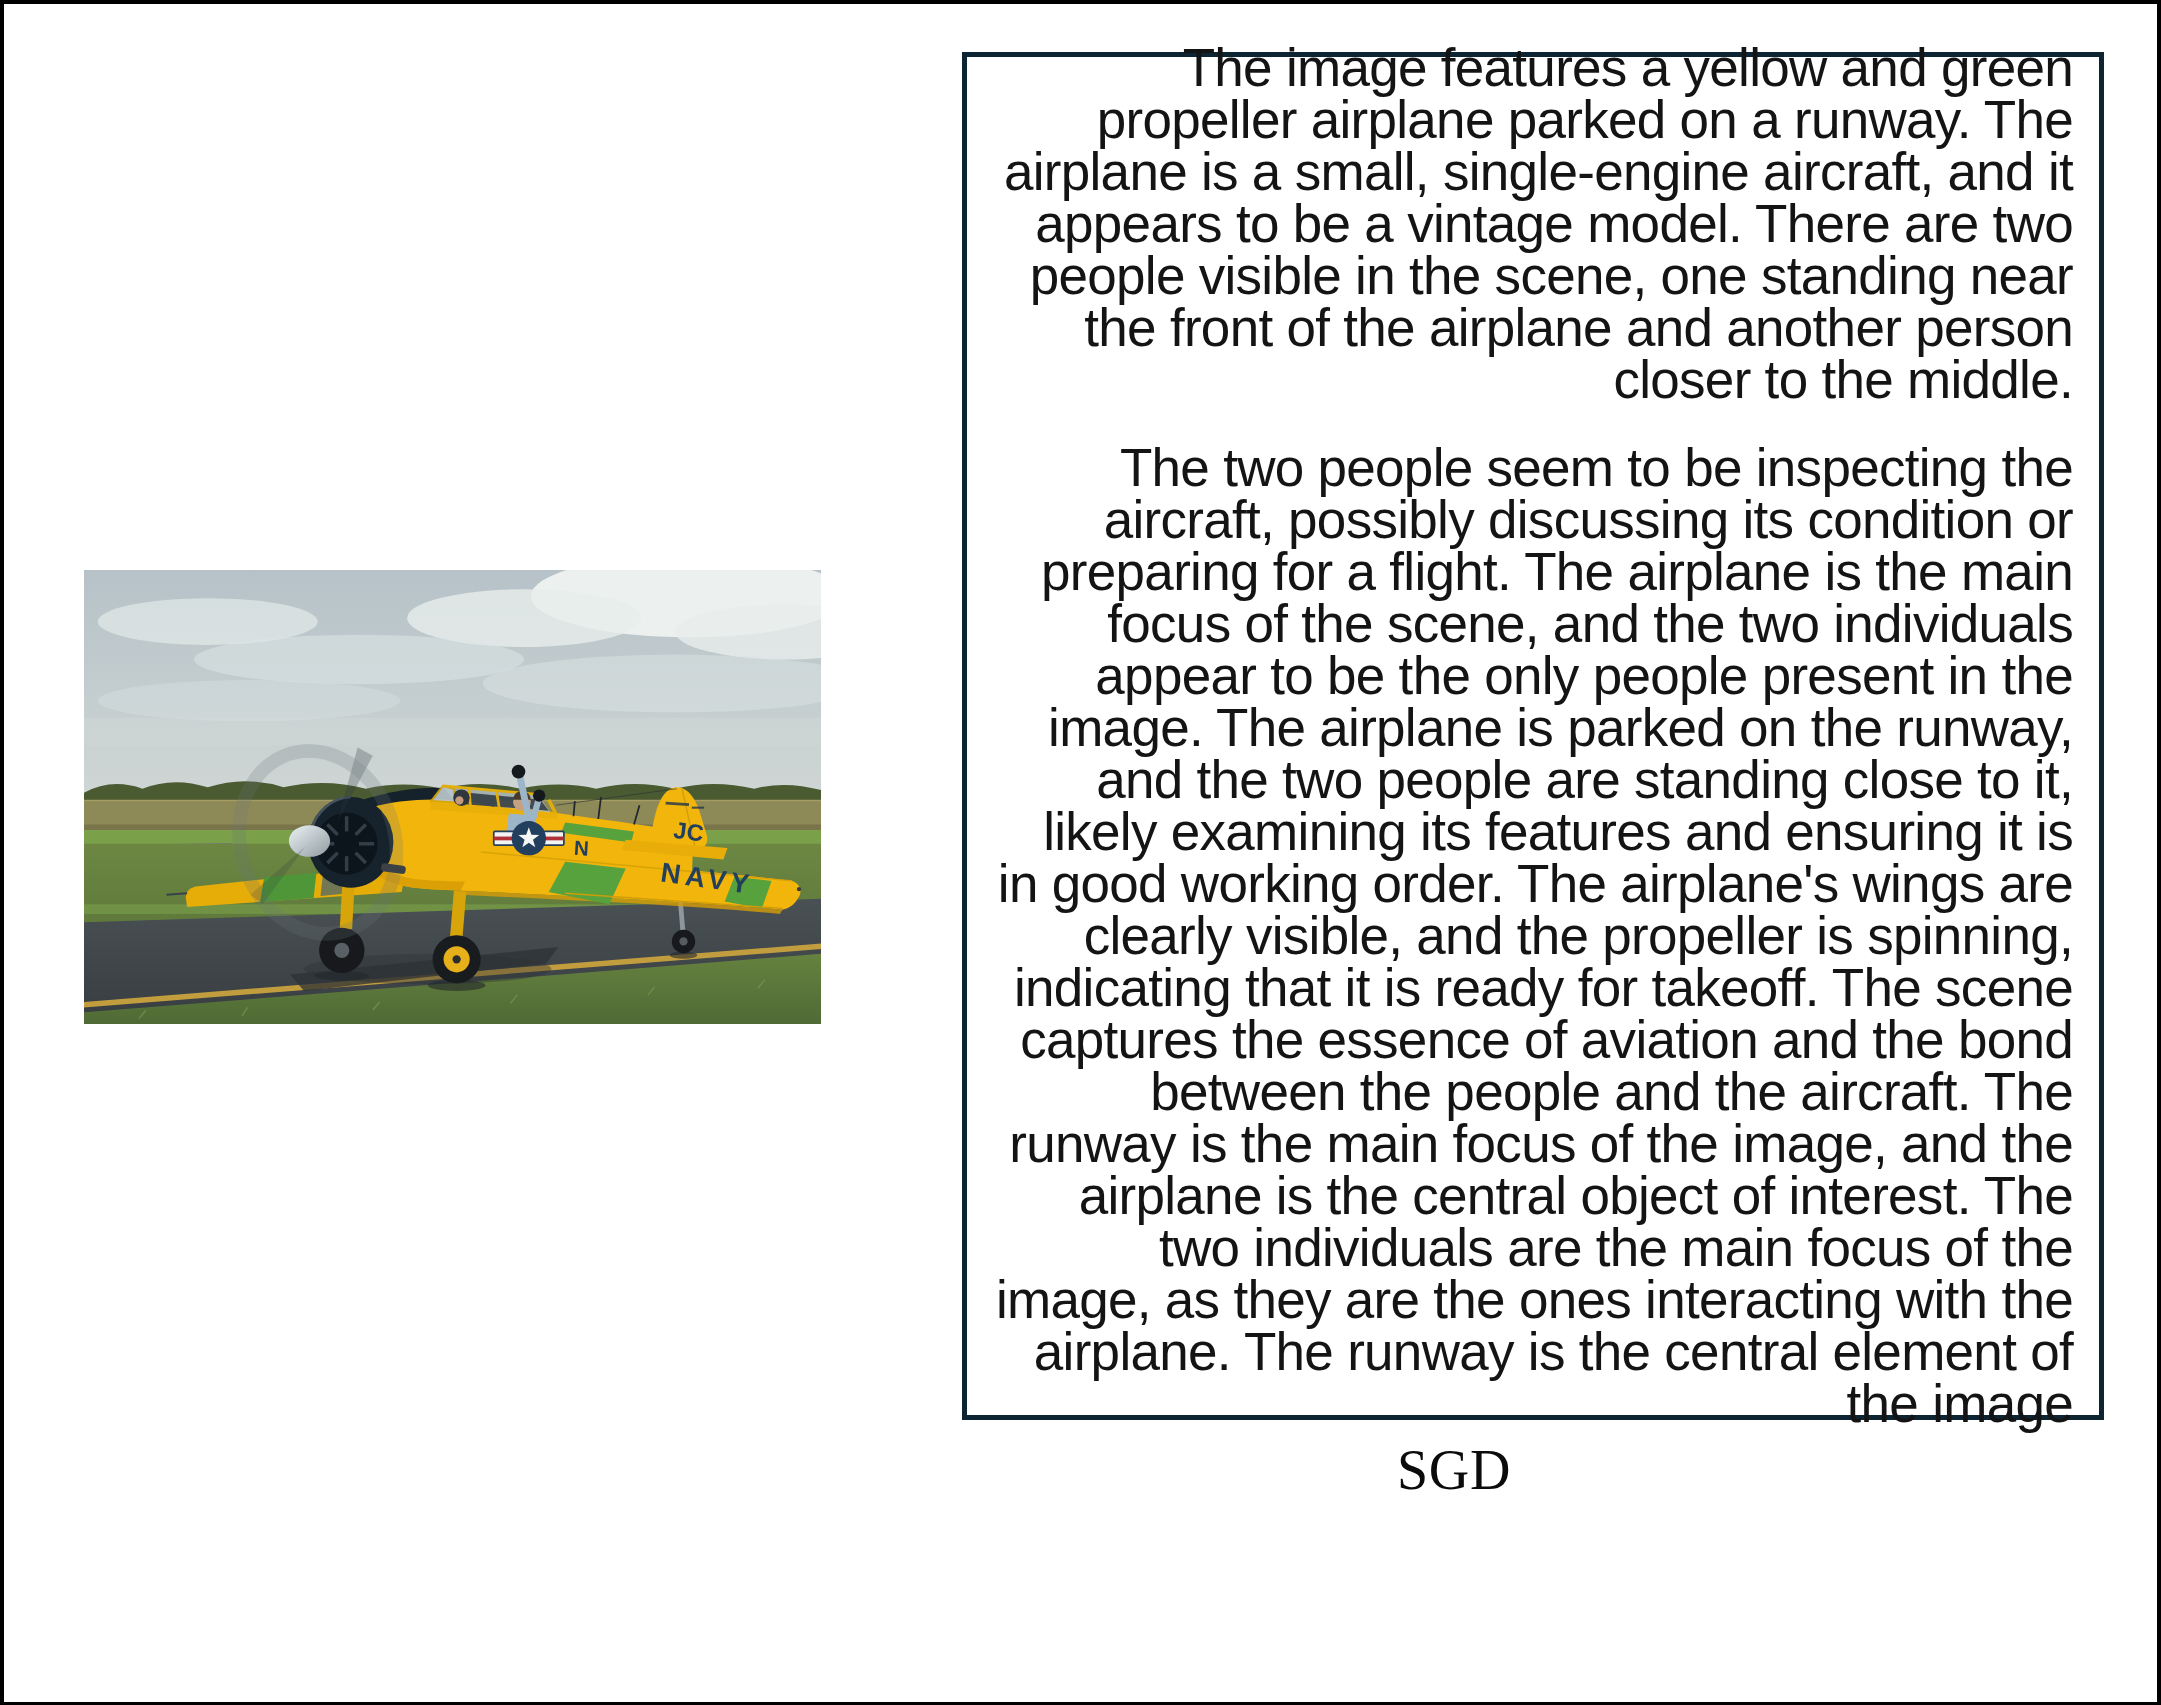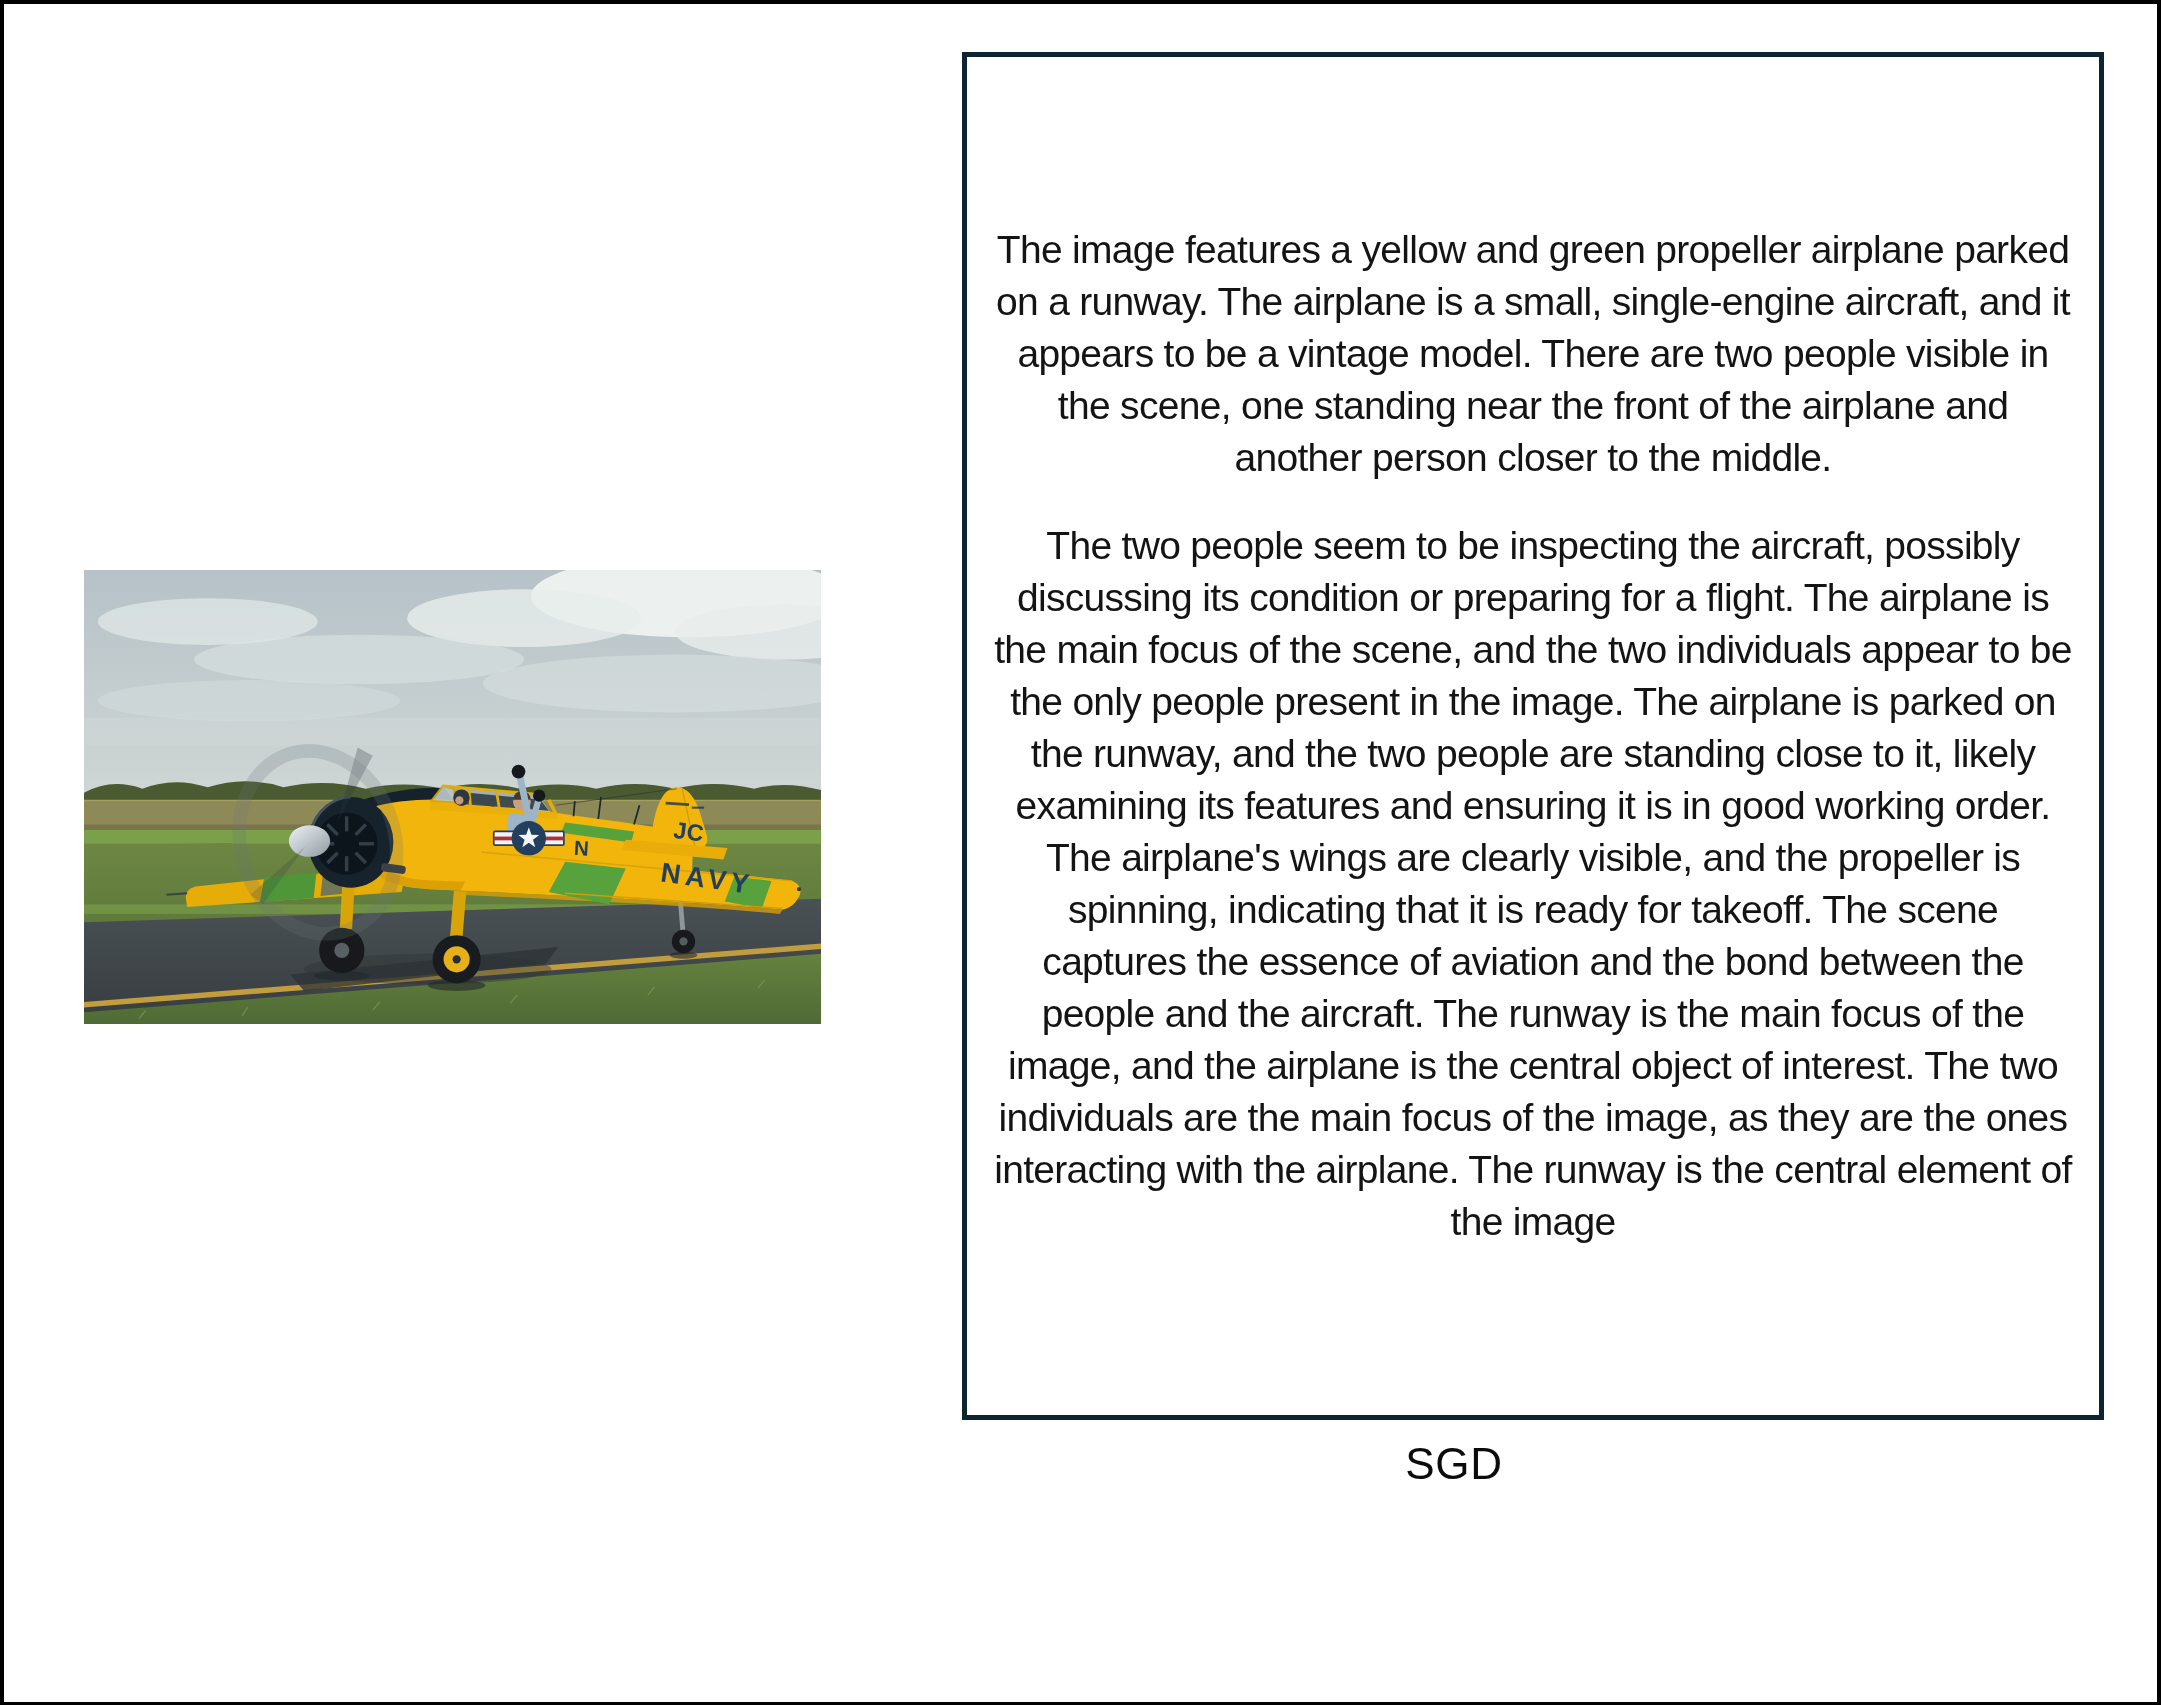--- a/index.html
+++ b/index.html
@@ -24,36 +24,37 @@
     width:1142px;height:1368px;
     box-sizing:border-box;
     border:5.5px solid #0d2533;
     display:flex;align-items:center;justify-content:center;
     background:#ffffff;
   }
   .caption-text{
     width:100%;
     padding:0 26px;
     box-sizing:border-box;
-    font-size:39px;
+    font-size:53px;
     line-height:52px;
     letter-spacing:-0.7px;
-    text-align:center;
+    text-align:right;
     color:#141414;
   }
   .caption-paragraph + .caption-paragraph{margin-top:36px;}
   .method-label{
     position:absolute;
     left:1450px;top:1438px;
     transform:translateX(-50%);
-    font-size:44px;
+    font-size:56px;
     line-height:1;
     color:#0b0b0b;
     letter-spacing:0.7px;
     white-space:nowrap;
+    font-family:Liberation Serif, serif;
   }
 </style>
 </head>
 <body>
 
 <div class="page">
 
   <div class="photo">
     <svg viewBox="0 0 1072 660" preserveAspectRatio="none">
       <title>A yellow and green vintage single-engine propeller airplane taxiing on a runway in front of a corn field, propeller spinning, with two people visible at the open cockpit, one raising a gloved hand.</title>

